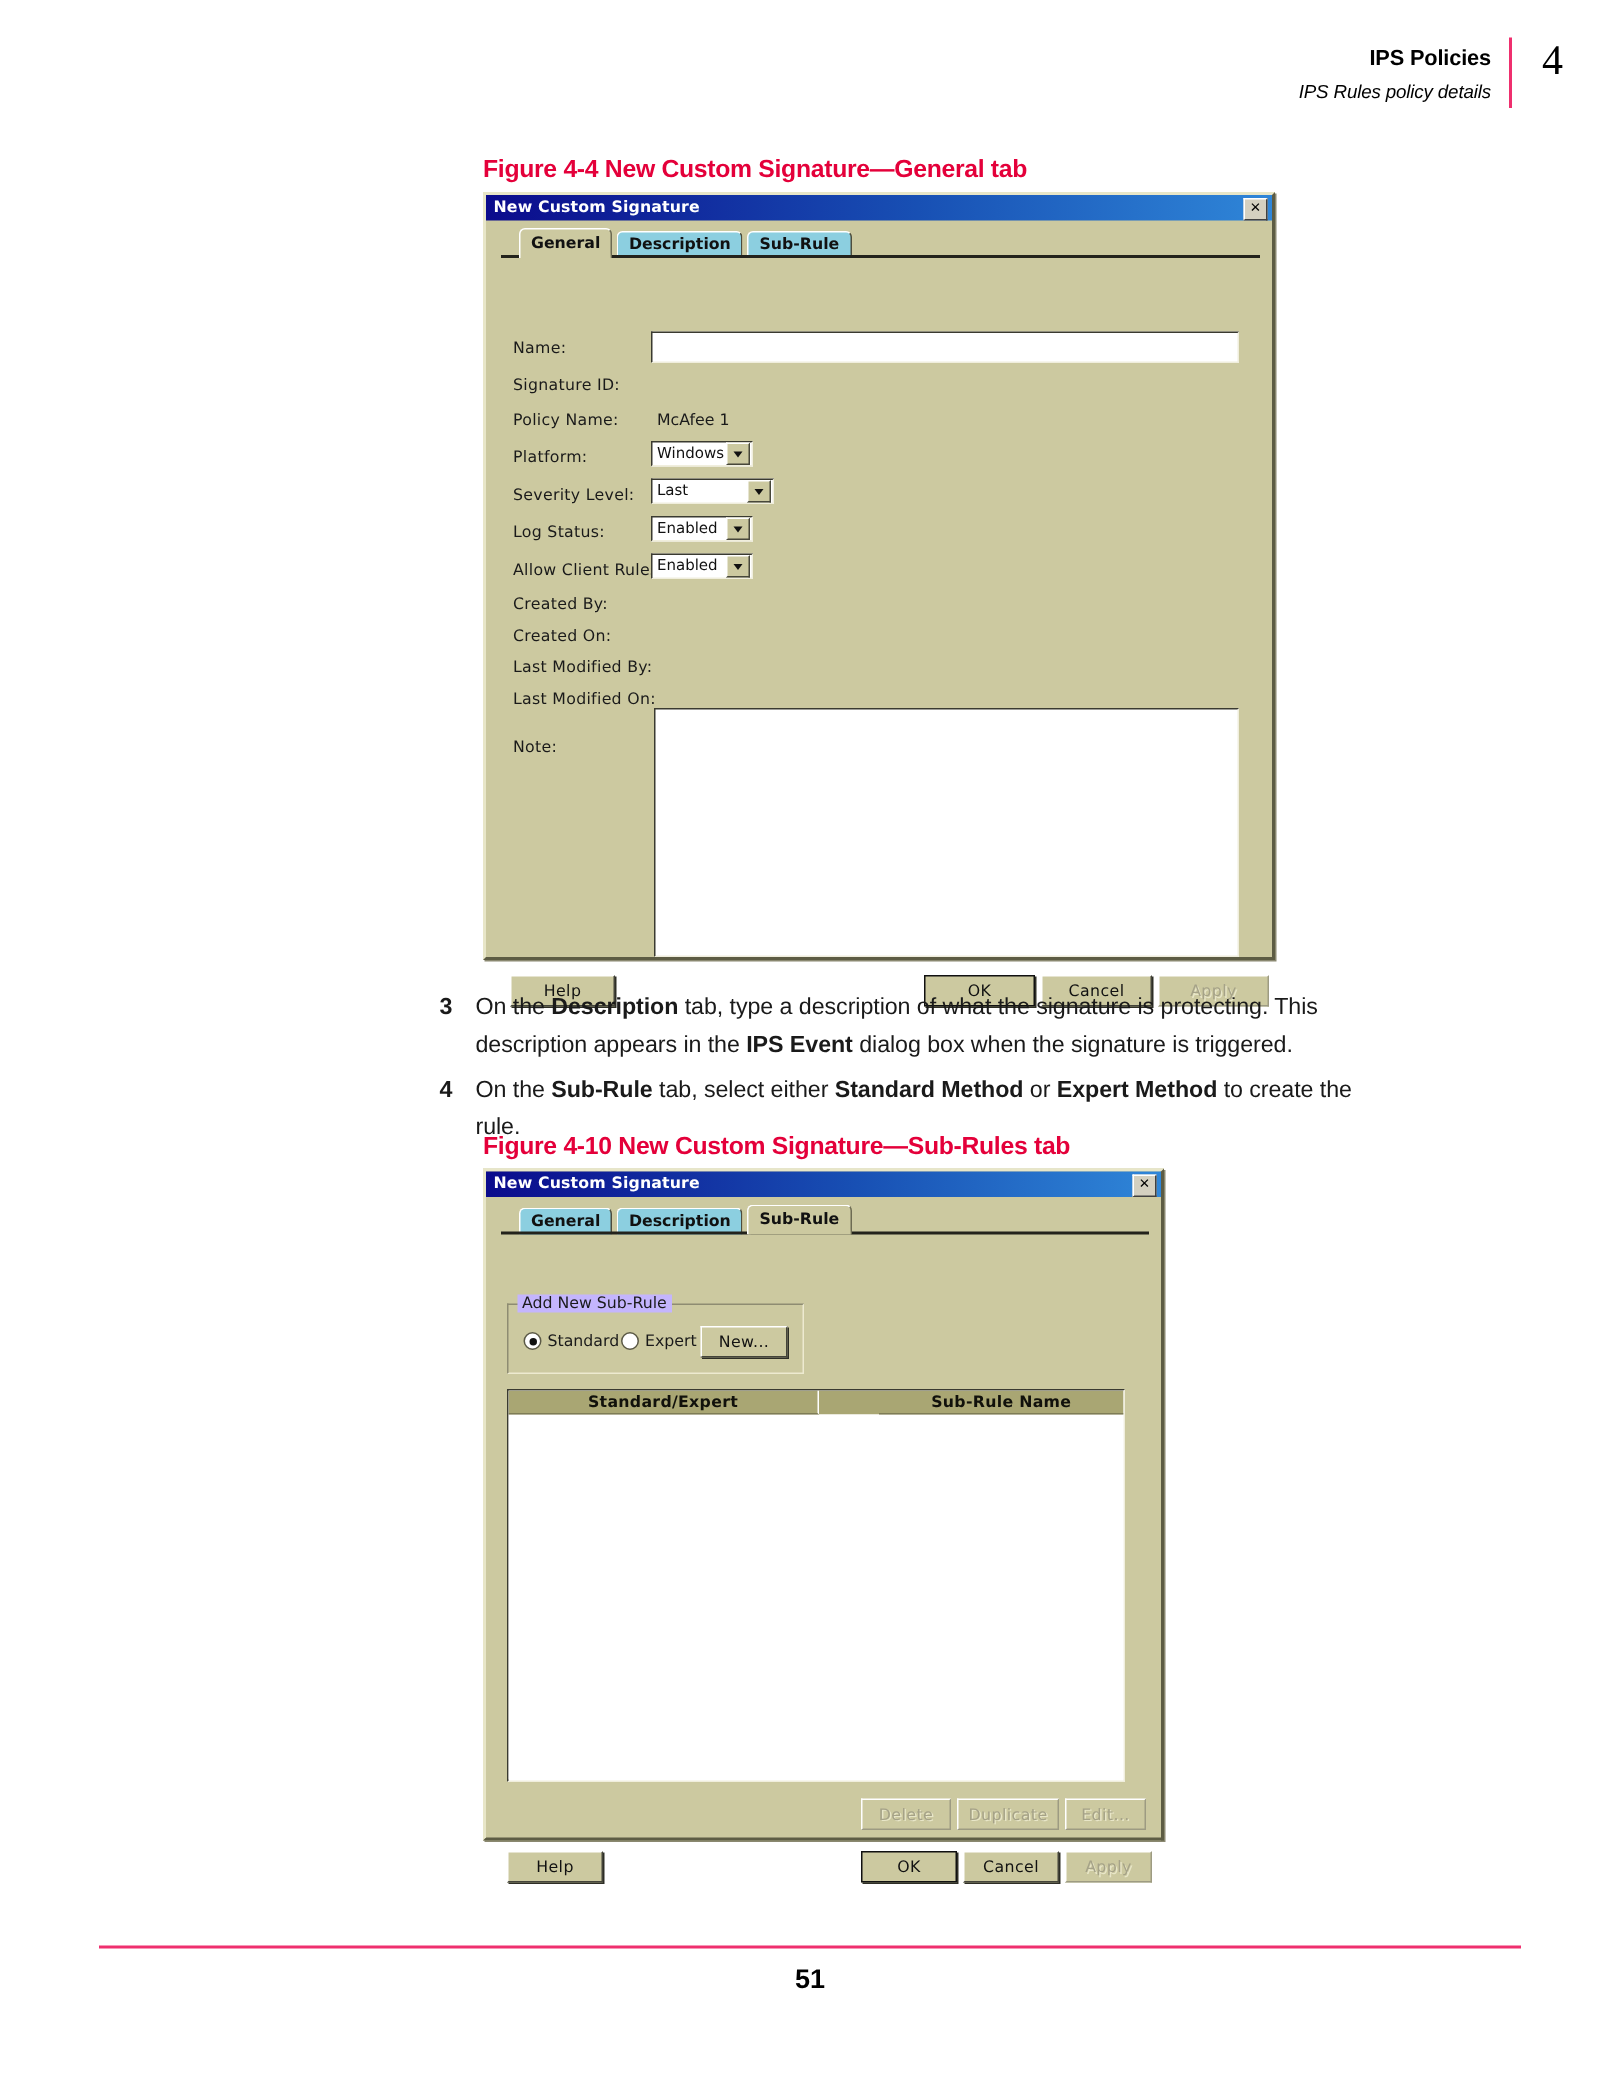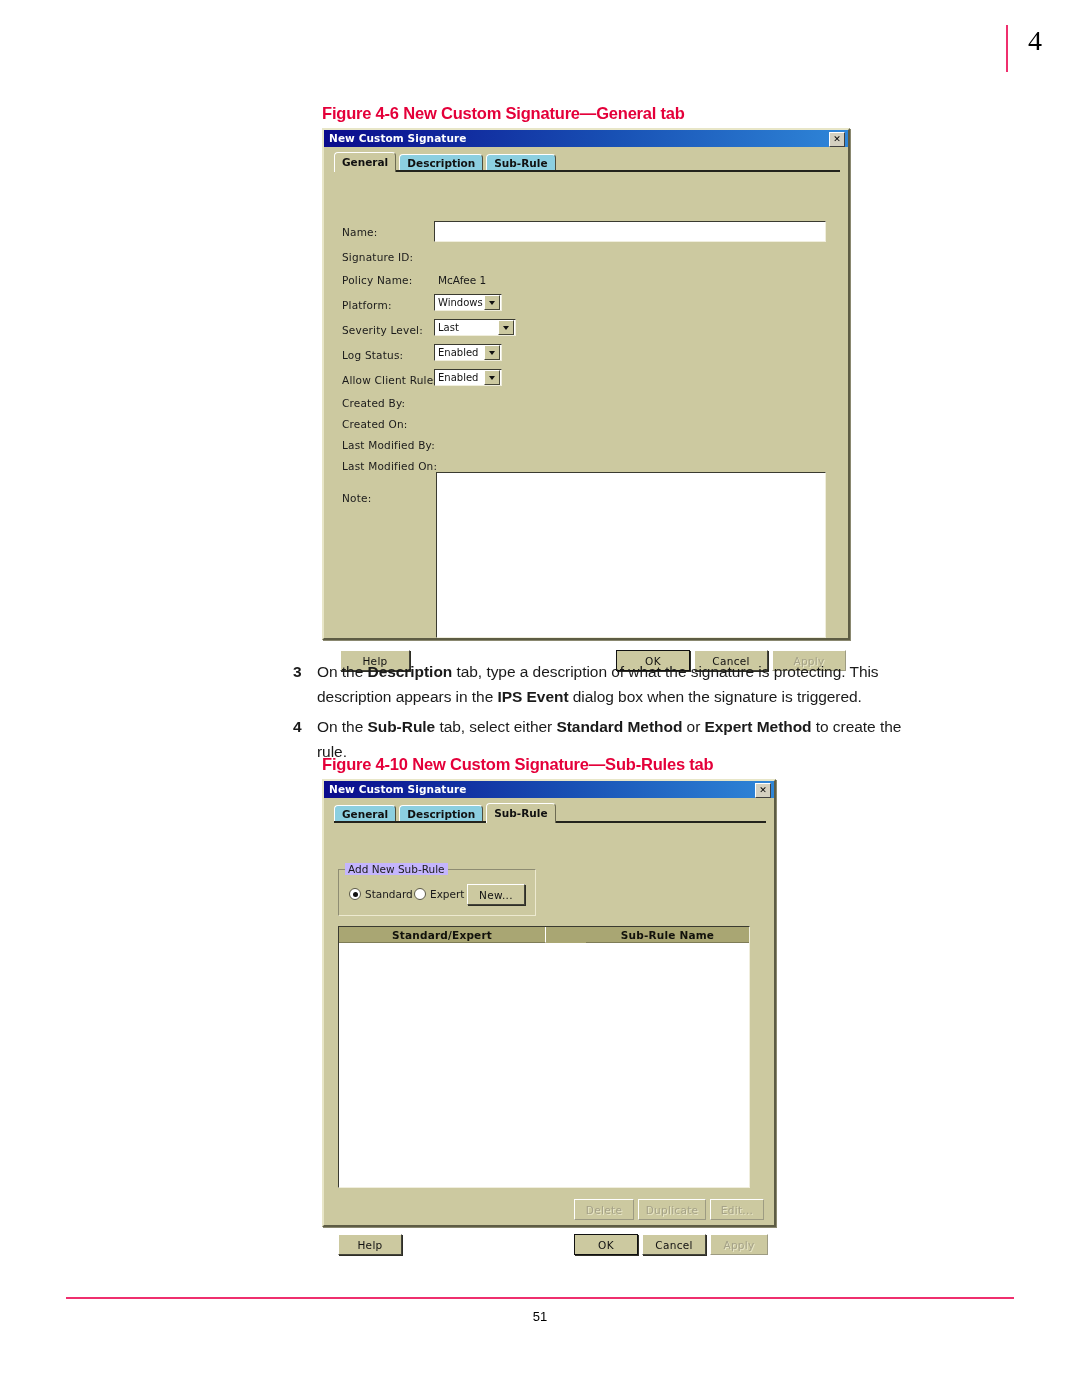--- a/index.html
+++ b/index.html
@@ -112,22 +112,22 @@
     width: 948px;
     height: 2px;
     background: #ef2f6e;
   }
   .footer-pageno {
     position: absolute;
     left: 0;
     top: 1309px;
     width: 1080px;
     text-align: center;
-    font-size: 13px;
-    font-weight: normal;
+    font-size: 18px;
+    font-weight: bold;
   }
 
   
   .win-dialog {
     position: absolute;
     background: #ccc9a0;
     border-top: 2px solid #e8e6c8;
     border-left: 2px solid #e8e6c8;
     border-right: 2px solid #5d5c44;
     border-bottom: 2px solid #5d5c44;
@@ -169,21 +169,21 @@
     line-height: 1;
     color: #000000;
     font-family: "DejaVu Sans", sans-serif;
   }
 
   
   .tabstrip {
     position: relative;
     height: 20px;
     margin: 5px 0 0 0;
-    padding-left: 10px;
+    padding-left: 22px;
   }
   .tab {
     position: relative;
     display: inline-block;
     height: 17px;
     line-height: 17px;
     padding: 0 7px;
     font-size: 10.5px;
     font-weight: bold;
     color: #111111;
@@ -377,25 +377,29 @@
     border-bottom: 1px solid #7e7c56;
     letter-spacing: 0.2px;
   }
   .lv-body { background: #ffffff; }
 </style>
 </head>
 <body>
 
 <div class="page-header">
 
+  <div class="hdr-right-block">
+    <div class="hdr-right-title">IPS Policies</div>
+    <div class="hdr-right-sub">IPS Rules policy details</div>
+  </div>
   <div class="hdr-rule-v"></div>
   <div class="hdr-chapter">4</div>
 </div>
 
-<div class="fig-caption" style="left:322px; top:104px;">Figure 4-6  New Custom Signature—General tab</div>
+<div class="fig-caption" style="left:322px; top:104px;">Figure 4-4  New Custom Signature—General tab</div>
 
 <div class="win-dialog" style="left:322px; top:128px; width:524px; height:508px;">
 
   <div class="win-titlebar">
     <span class="win-title-text">New Custom Signature</span>
     <div class="win-close">✕</div>
   </div>
 
   <div class="tabstrip">
     <span class="tab active">General</span>

